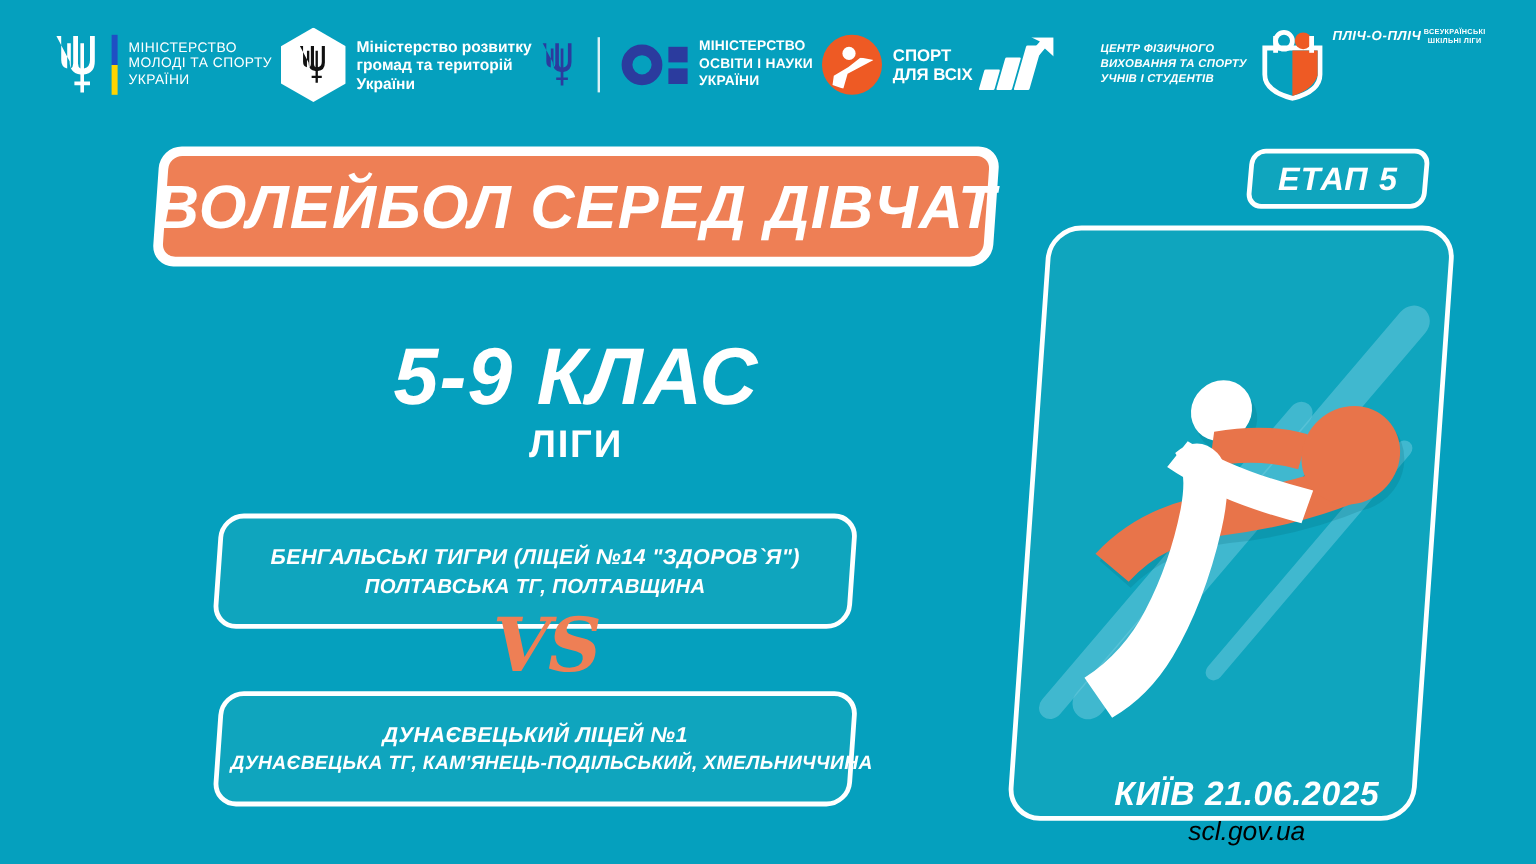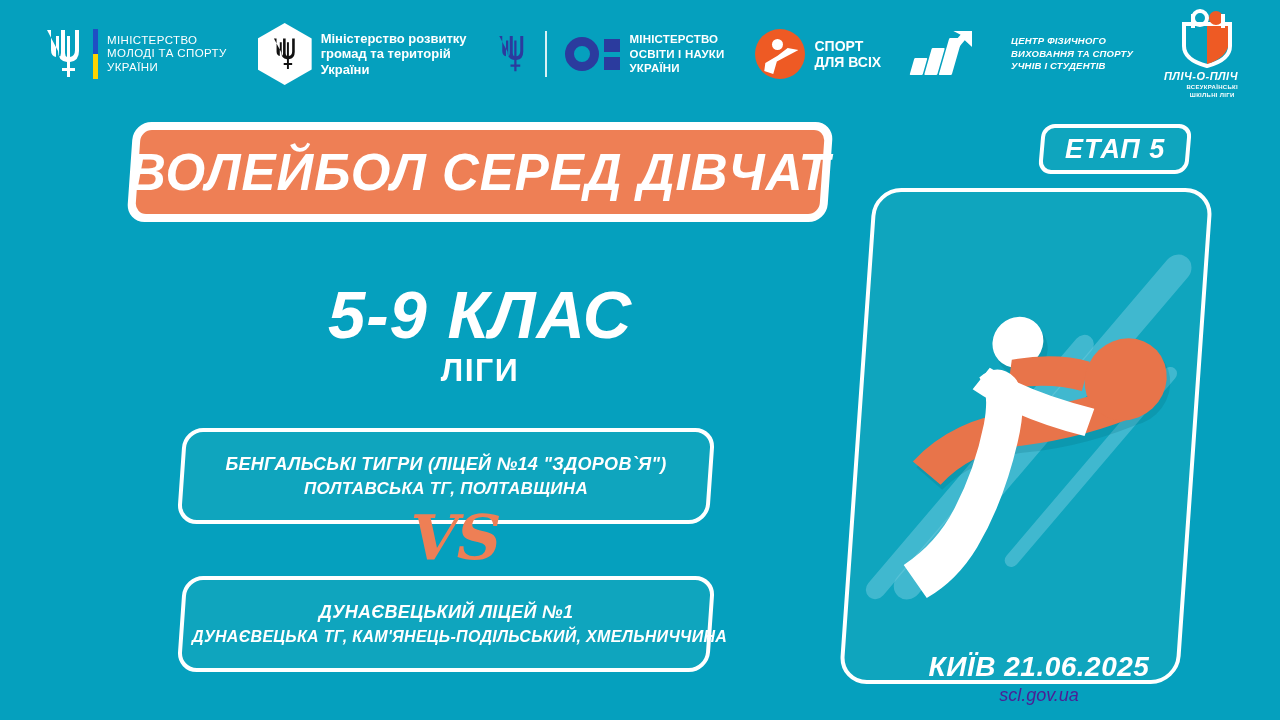--- a/index.html
+++ b/index.html
@@ -62,21 +62,21 @@
   .cfv-mark i:nth-child(1){ left:0;  width:13px; height:17px; }
   .cfv-mark i:nth-child(2){ left:16px; width:13px; height:27px; }
   .cfv-mark i:nth-child(3){ left:32px; width:13px; height:37px; }
   .cfv-arrow {
     position:absolute; right:-2px; top:0; width:26px; height:26px;
     background:#fff; clip-path:polygon(100% 0, 100% 62%, 72% 36%, 18% 100%, 0 78%, 56% 14%, 28% 0);
   }
   .cfv-text { font-size:9.5px; font-weight:700; font-style:italic; line-height:1.3; letter-spacing:.2px;margin-left:32px; }
 
   
-  .pop { display:flex; flex-direction:column; align-items:flex-end; gap:2px; }
+  .pop { display:flex; flex-direction:row; align-items:flex-start; gap:2px; }
   .pop-shield { position:relative; width:62px; height:60px; }
   .pop-title { font-size:11px; font-weight:700; font-style:italic; letter-spacing:.5px; color:#fff; }
   .pop-sub { font-size:6px; font-weight:700; letter-spacing:.3px; color:#fff; text-align:center; line-height:1.3; }
 
   
   .main-title-wrap {
     position:absolute; left:130px; top:122px; width:700px; height:100px;
     background:#fff; border-radius:18px; transform:skewX(-4deg);
     display:flex; align-items:center; justify-content:center;
   }
@@ -150,21 +150,21 @@
   .athlete { position:absolute; left:0; top:0; width:100%; height:100%; }
 
   
   .footer {
     position:absolute; right:96px; bottom:14px; width:290px; text-align:center;
   }
   .footer-date {
     color:#fff; font-size:28px; font-weight:700; font-style:italic; letter-spacing:.5px;margin-top:43px;
   }
   .footer-site {
-    color:#4c1d95; font-size:18px; font-style:italic; font-weight:400; margin-top:2px;
+    color:#000000; font-size:22px; font-style:italic; font-weight:400; margin-top:2px;
   }
 </style>
 </head>
 <body>
 
 <div class="header">
 
   <div class="logo">
     <svg width="40" height="56" viewBox="0 0 40 56">
       <g fill="#fff">

